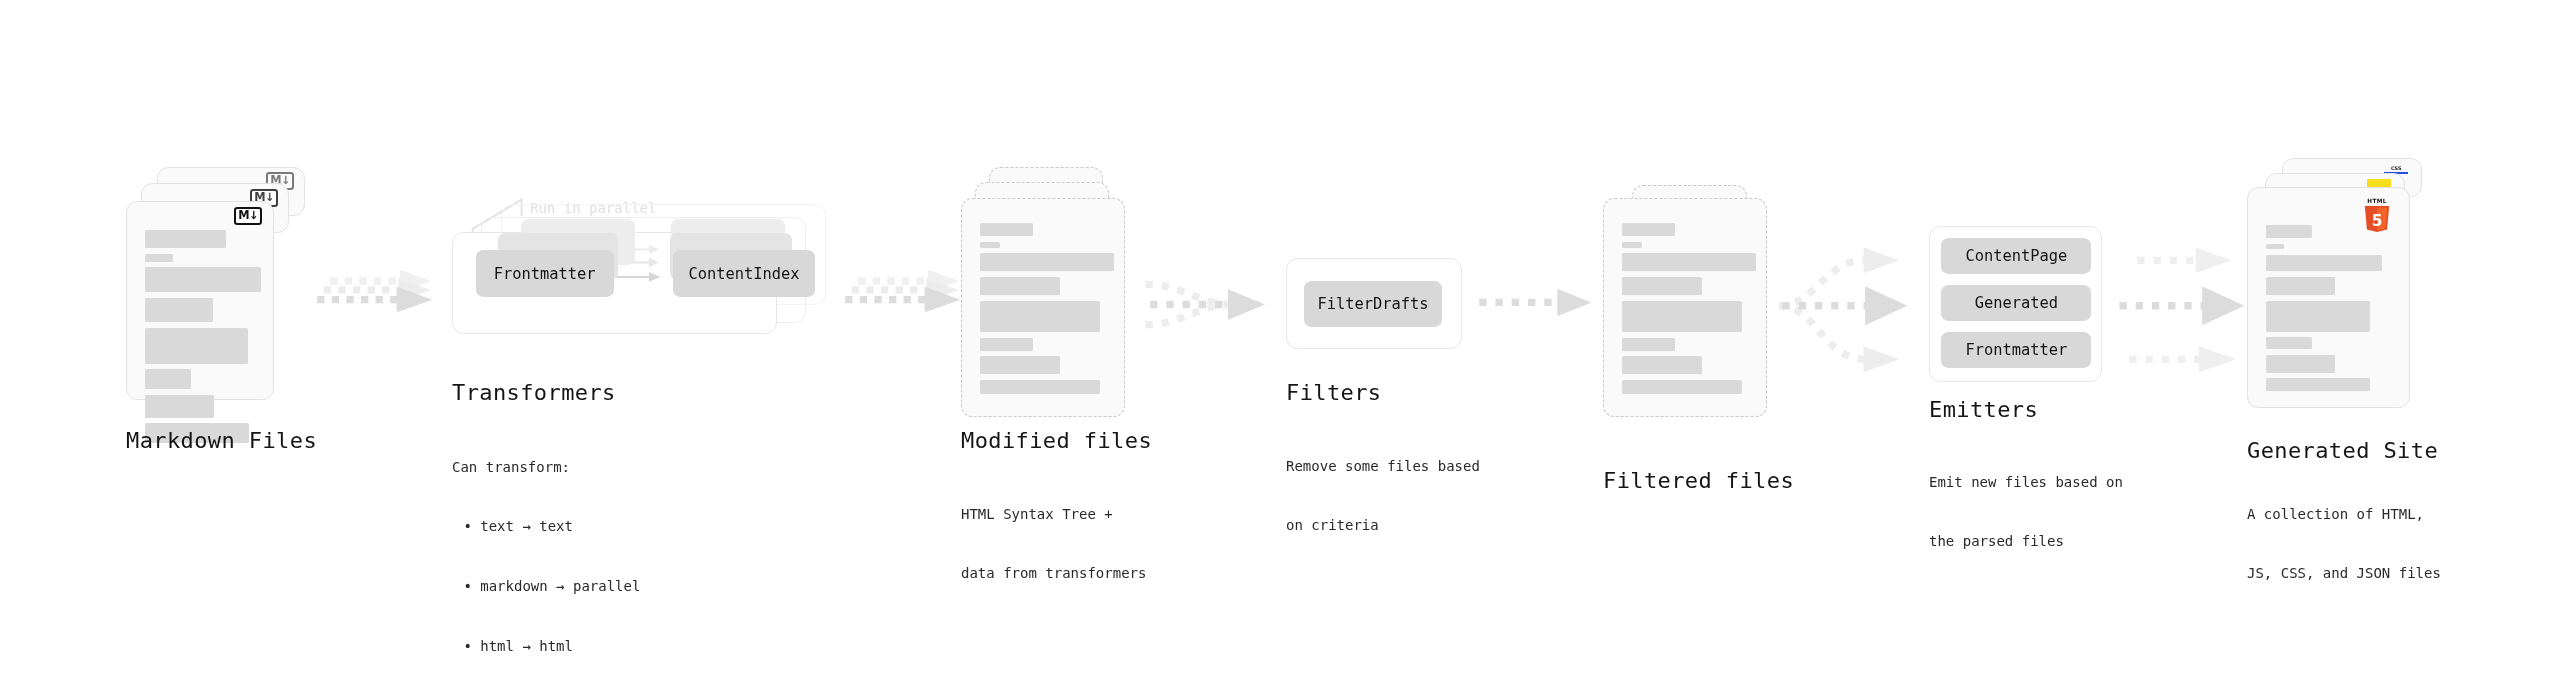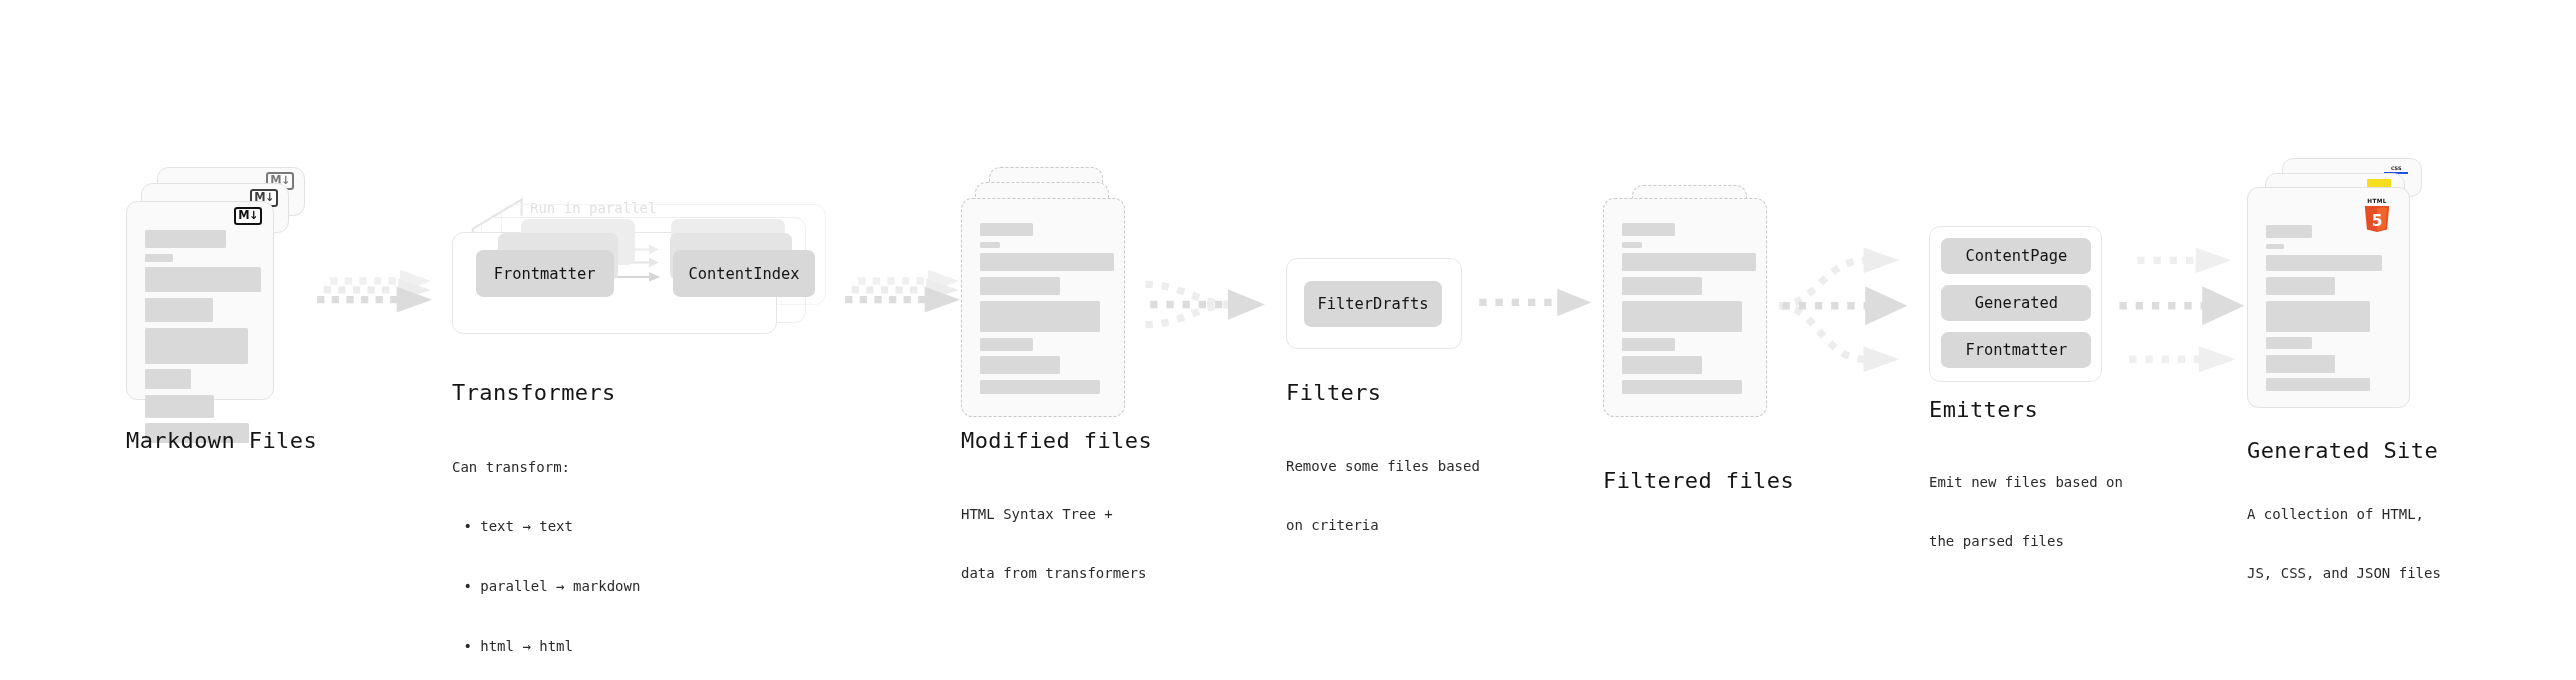--- a/index.html
+++ b/index.html
@@ -177,21 +177,21 @@
     <div class="chip g2" style="left:218px;top:29px;width:122px;height:47px;"></div>
 
     <div class="chip" style="left:23.6px;top:46px;width:138px;height:47px;">Frontmatter</div>
     <div class="chip" style="left:221px;top:46px;width:142px;height:47px;">ContentIndex</div>
   </div>
 
   <div class="title" style="left:452px;top:380px;">Transformers</div>
   <div class="sub" style="left:452px;top:418px;">
     <span class="bul">Can transform:</span>
     <span class="bul" style="padding-left:11.4px;">• text → text</span>
-    <span class="bul" style="padding-left:11.4px;">• parallel → markdown</span>
+    <span class="bul" style="padding-left:11.4px;">• markdown → parallel</span>
     <span class="bul" style="padding-left:11.4px;">• html → html</span>
   </div>
 
   <div class="node" style="left:837px;top:268px;width:138px;height:73px;">
     <svg width="138" height="73" viewBox="0 0 170 90">
       <g stroke-dasharray="9 9" stroke-width="9" fill="none">
         <line x1="26" y1="16" x2="118" y2="16" stroke="#f0f0f0"></line>
         <line x1="18" y1="27" x2="118" y2="27" stroke="#ececec"></line>
         <line x1="10" y1="39" x2="118" y2="39" stroke="#dcdcdc"></line>
       </g>

